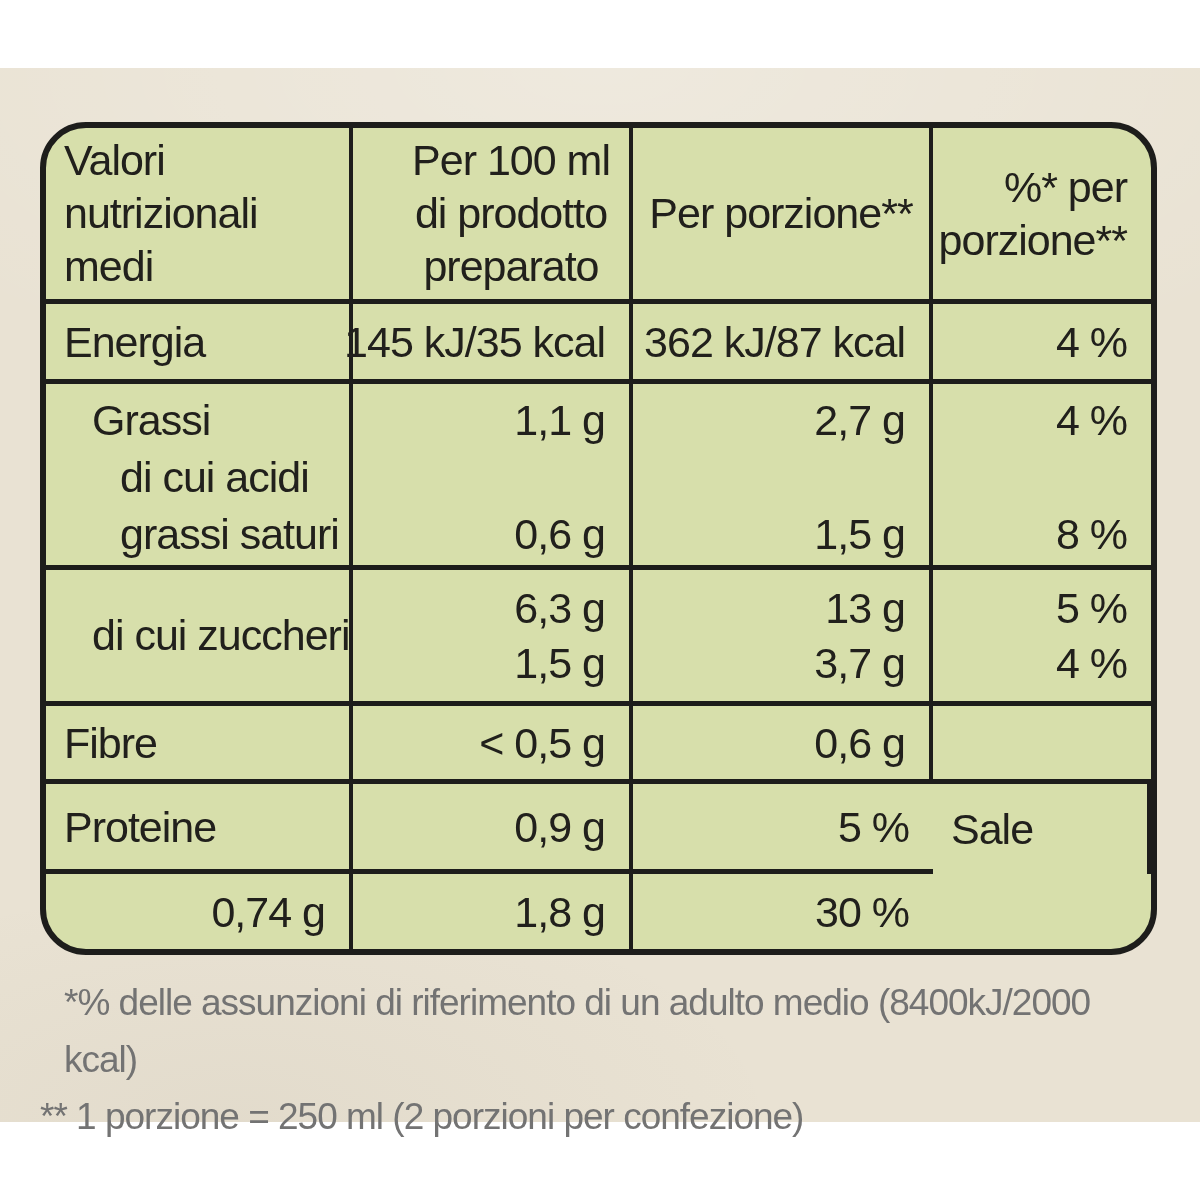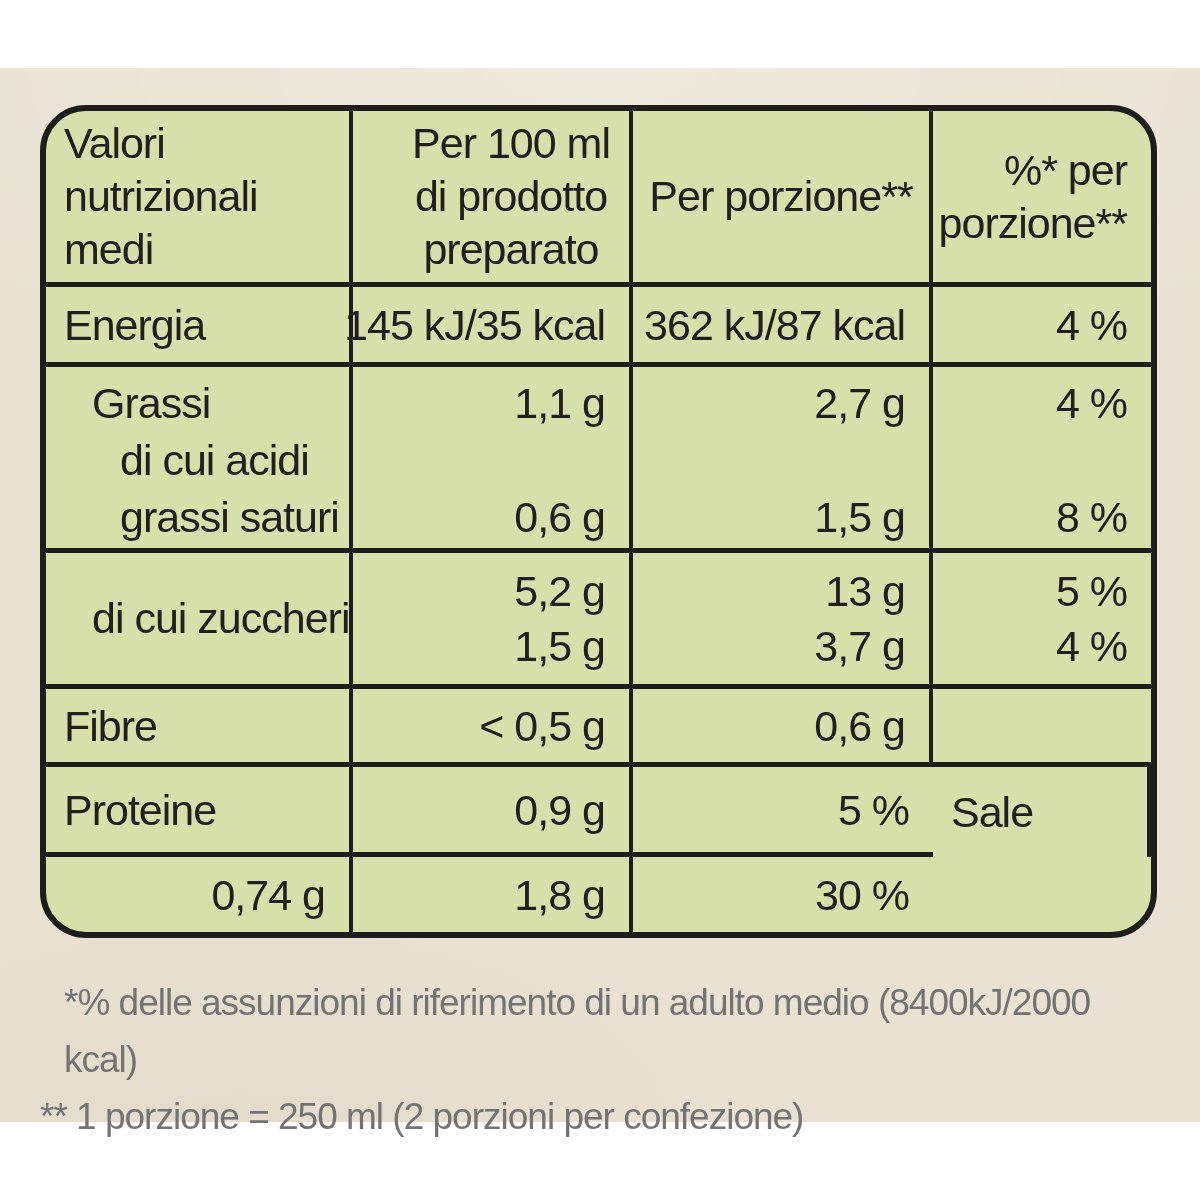--- a/index.html
+++ b/index.html
@@ -4,21 +4,21 @@
 <style>
   html,body{margin:0;padding:0;background:#ffffff;}
   .stage{position:relative;width:1200px;height:1200px;background:#ffffff;overflow:hidden;
          font-family:"Liberation Sans", sans-serif;color:#21201c;}
   .photo{position:absolute;left:0;top:68px;width:1200px;height:1054px;background:#e9e2d3;}
   .photo::after{content:"";position:absolute;inset:0;
     background:
       radial-gradient(1200px 500px at 50% 0%, rgba(255,255,255,0.25), rgba(0,0,0,0) 70%),
       radial-gradient(900px 400px at 20% 100%, rgba(120,110,90,0.06), rgba(0,0,0,0) 60%);
     pointer-events:none;}
-  .card{position:absolute;left:40px;top:37px;width:1117px;height:833px;box-sizing:border-box;
+  .card{position:absolute;left:40px;top:54px;width:1117px;height:833px;box-sizing:border-box;
         background:#d7dfab;border:6px solid #1d1d1b;border-radius:46px;overflow:hidden;
         display:grid;z-index:2;
         grid-template-columns:307px 280px 300px auto;
         grid-template-rows:176px 80px 186px 136px 78px 90px auto;
         letter-spacing:-1px;}
   .c{display:flex;flex-direction:column;justify-content:center;box-sizing:border-box;
      font-size:43px;line-height:50px;}
   .vline{border-right:4px solid #1d1d1b;}
   .hline{border-bottom:5px solid #1d1d1b;}
   .left{align-items:flex-start;padding-left:18px;}
@@ -92,21 +92,21 @@
       <div class="c right hline row-grassi">
         <div class="line">4 %</div>
         <div class="line"></div>
         <div class="line">8 %</div>
       </div>
 
       <div class="c left vline hline row-carb">
         <div class="line sub">di cui zuccheri</div>
       </div>
       <div class="c right vline hline row-carb">
-        <div class="line">5,2 g</div>
+        <div class="line">6,3 g</div>
         <div class="line">1,5 g</div>
       </div>
       <div class="c right vline hline row-carb">
         <div class="line">13 g</div>
         <div class="line">3,7 g</div>
       </div>
       <div class="c right hline row-carb">
         <div class="line">5 %</div>
         <div class="line">4 %</div>
       </div>

